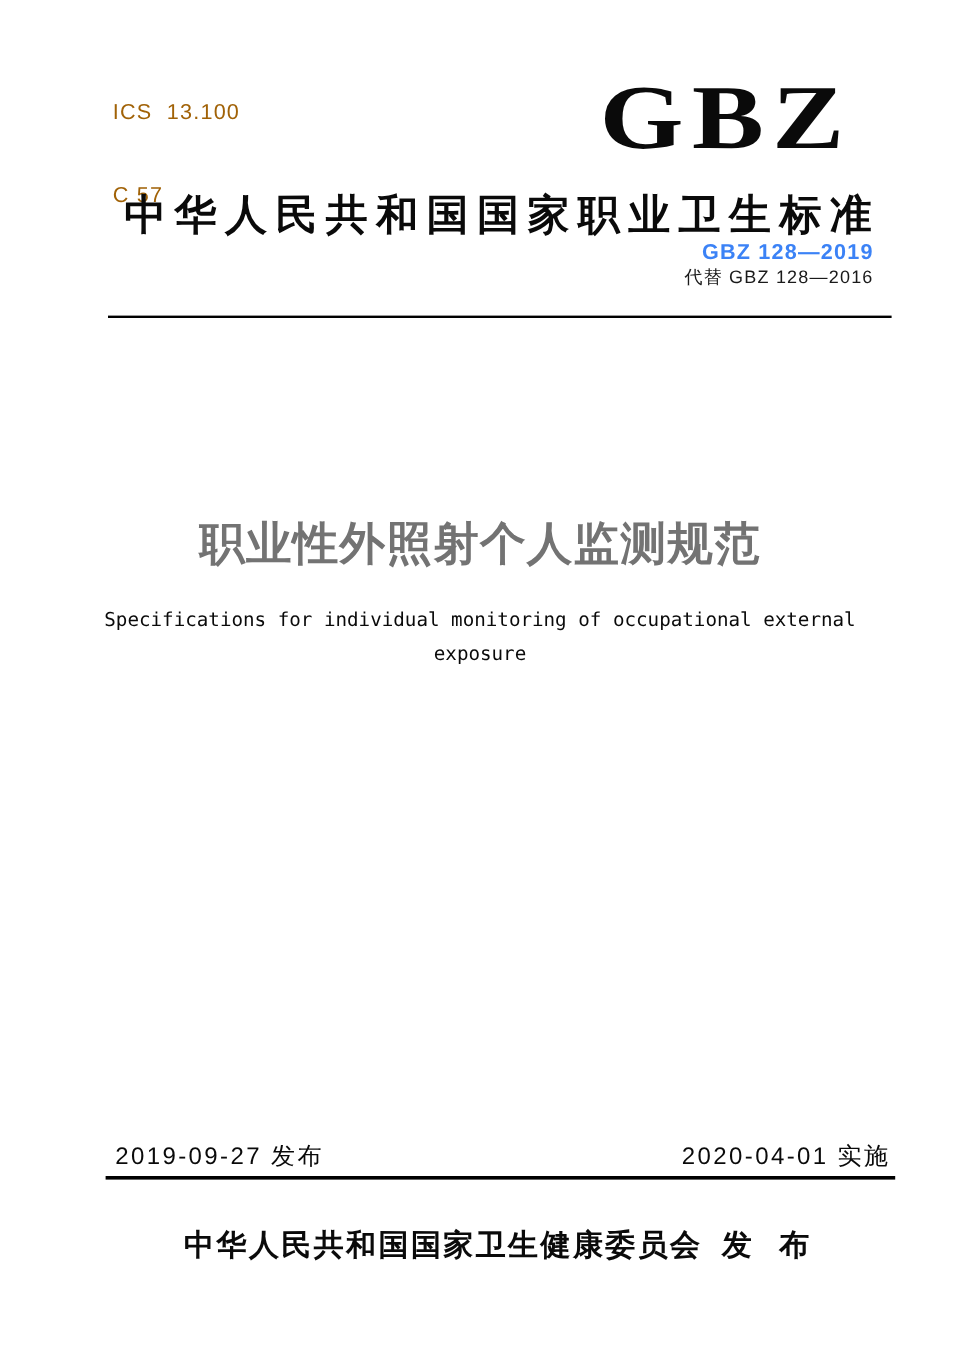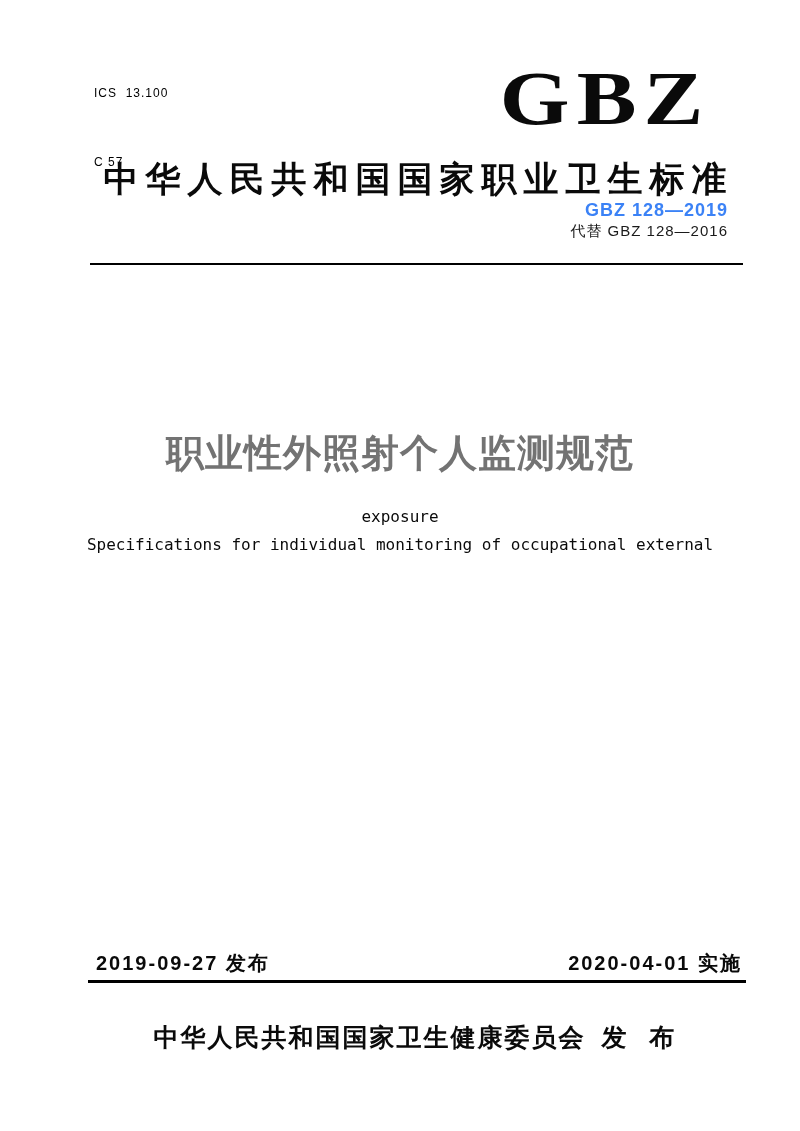--- a/index.html
+++ b/index.html
@@ -15,25 +15,25 @@
     color: #000000;
     font-family: "Liberation Sans", sans-serif;
     overflow: hidden;
   }
 
   
   .ics-block {
     position: absolute;
     left: 94px;
     top: 36px;
-    font-size: 12px;
+    font-size: 18px;
     line-height: 23px;
     letter-spacing: 1px;
     white-space: pre;
-    color: #000000;
+    color: #a16207;
   }
 
   
   .gbz-logo {
     position: absolute;
     top: 60px;
     right: 90px;
     font-family: "Liberation Serif", "DejaVu Serif", serif;
     font-weight: 700;
     font-size: 76px;
@@ -115,21 +115,21 @@
 
   
   .dates-row {
     position: absolute;
     top: 950px;
     left: 96px;
     right: 58px;
     display: flex;
     justify-content: space-between;
     font-size: 20px;
-    font-weight: 700;
+    font-weight: 400;
     letter-spacing: 2px;
     color: #0a0a0a;
   }
 
   .bottom-rule {
     position: absolute;
     top: 980px;
     left: 88px;
     width: 658px;
     height: 3px;
@@ -171,22 +171,22 @@
   <div class="std-number-block">
     <div class="std-number">GBZ 128—2019</div>
     <div class="std-replaces">代替 GBZ 128—2016</div>
   </div>
 
   <div class="top-rule"></div>
 
   <div class="doc-title">职业性外照射个人监测规范</div>
 
   <div class="doc-subtitle">
+    <div>Specifications for individual monitoring of occupational external</div>
     <div>exposure</div>
-    <div>Specifications for individual monitoring of occupational external</div>
   </div>
 
   <div class="dates-row">
     <span>2019-09-27 发布</span>
     <span>2020-04-01 实施</span>
   </div>
 
   <div class="bottom-rule"></div>
 
   <div class="issuer-row">

